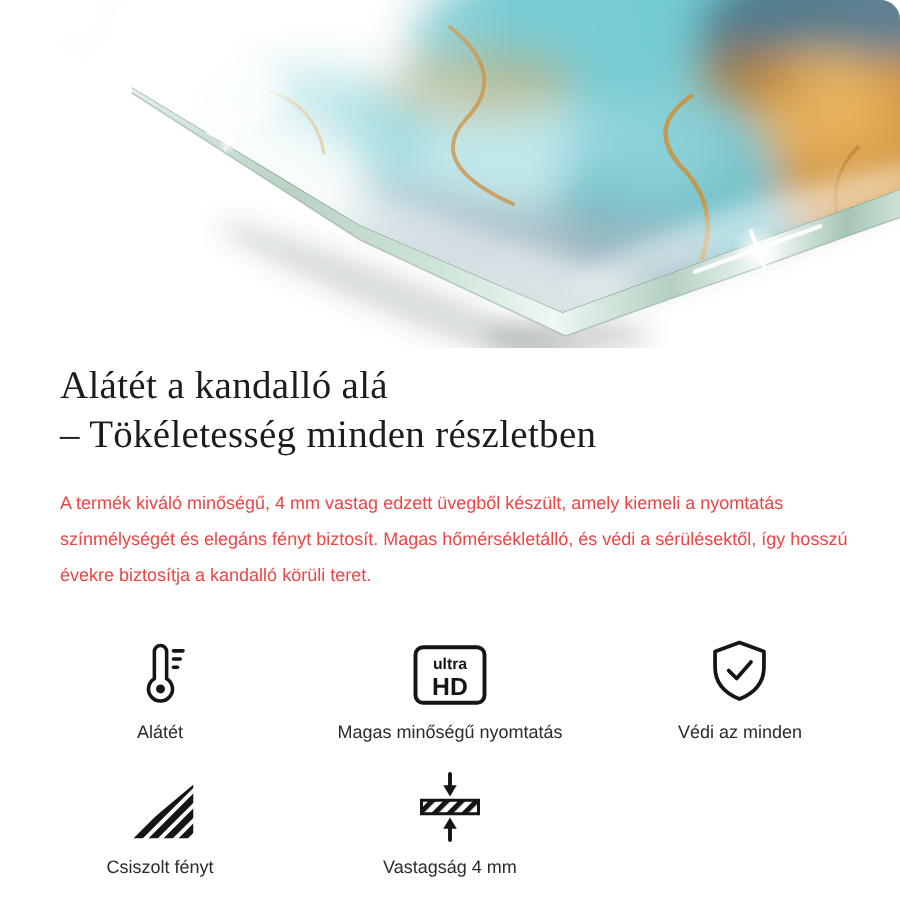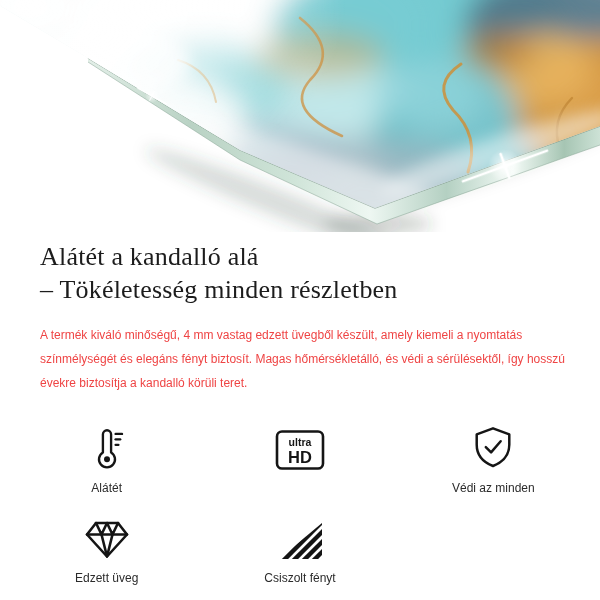--- a/index.html
+++ b/index.html
@@ -1,17 +1,17 @@
 <!DOCTYPE html>
 <html lang="hu"><head>
 <meta charset="utf-8">
 <style>
   html,body{margin:0;padding:0;background:#fff;}
   .page{position:relative;width:600px;height:600px;background:#fff;overflow:hidden;
-        font-family:"Liberation Sans",sans-serif;-webkit-font-smoothing:antialiased;}
+        font-family:"Liberation Sans",sans-serif;border-radius:13px;-webkit-font-smoothing:antialiased;}
   .hero{position:absolute;top:0;left:0;width:600px;height:232px;}
   .hero svg{display:block;}
   .title{margin:240px 30px 0 40px;font-family:"Liberation Serif","DejaVu Serif",serif;
          font-weight:400;color:#1c1c1c;font-size:26px;line-height:33px;letter-spacing:.2px;}
   .title span{display:block;}
   .desc{margin:17px 32px 0 40px;width:528px;color:#ef4444;font-size:12px;line-height:24px;}
   .features{display:grid;grid-template-columns:repeat(3,1fr);padding:0 10px;margin-top:25px;
             row-gap:15px;text-align:center;}
   .feature{display:flex;flex-direction:column;align-items:center;}
   .icon-box{height:52px;display:flex;align-items:flex-end;justify-content:center;}
@@ -138,45 +138,33 @@
     </div>
 
     <div class="feature">
       <div class="icon-box">
         <svg width="52" height="44" viewBox="0 0 52 44">
           <rect class="ic" x="3" y="3.5" width="46" height="37" rx="5" stroke-width="3"></rect>
           <text x="26" y="18" text-anchor="middle" font-family="Liberation Sans, sans-serif" font-size="10.5" font-weight="bold" fill="#151515">ultra</text>
           <text x="26" y="35" text-anchor="middle" font-family="Liberation Sans, sans-serif" font-size="16.5" font-weight="bold" fill="#151515">HD</text>
         </svg>
       </div>
+      <div class="feat-label">Magas minőségű nyomtatás</div>
     </div>
 
     <div class="feature">
       <div class="icon-box">
         <svg width="46" height="48" viewBox="0 0 48 50">
           <path class="ic" stroke-width="2.8" d="M24 4.5 L41 10.8 V21.5 C41 32.5 34 39.8 24 43.8 C14 39.8 7 32.5 7 21.5 V10.8 Z"></path>
           <path class="ic" stroke-width="3.2" d="M16.5 24 L22 29.5 L32 18"></path>
         </svg>
       </div>
       <div class="feat-label">Védi az minden</div>
     </div>
 
-    <div class="feature">
-      <div class="icon-box">
-        <svg width="48" height="44" viewBox="0 0 48 44">
-          <g class="ic" stroke-width="2.5">
-            <path d="M13 5 H35 L44 16.5 L24 38.5 L4 16.5 Z"></path>
-            <path d="M4 16.5 H44"></path>
-            <path d="M13 5 L18.5 16.5 L24 5 L29.5 16.5 L35 5"></path>
-            <path d="M18.5 16.5 L24 38.5 L29.5 16.5"></path>
-          </g>
-        </svg>
-      </div>
-      <div class="feat-label">Edzett üveg</div>
-    </div>
 
     <div class="feature">
       <div class="icon-box">
         <svg width="48" height="44" viewBox="0 0 48 44">
           <defs>
               <clipPath id="triClip">
                 <path d="M3 41 L46 41 L46 5 Z"></path>
               </clipPath>
             </defs>
           <g clip-path="url(#triClip)" stroke="#151515" stroke-width="4.4">
@@ -185,15 +173,33 @@
             <line x1="10" y1="50" x2="60" y2="0"></line>
             <line x1="20" y1="50" x2="70" y2="0"></line>
             <line x1="30" y1="50" x2="80" y2="0"></line>
             <line x1="40" y1="50" x2="90" y2="0"></line>
           </g>
         </svg>
       </div>
       <div class="feat-label">Csiszolt fényt</div>
     </div>
 
+    <div class="feature">
+      <div class="icon-box">
+        <svg width="48" height="48" viewBox="0 0 48 48">
+          <defs>
+            <pattern id="hatch" width="7" height="7" patternUnits="userSpaceOnUse" patternTransform="rotate(45)">
+              <rect width="7" height="7" fill="#ffffff"></rect>
+              <rect width="3.4" height="7" fill="#151515"></rect>
+            </pattern>
+          </defs>
+          <rect x="5" y="19.5" width="38" height="9" fill="url(#hatch)" stroke="#151515" stroke-width="2"></rect>
+          <line class="ic" x1="24" y1="2" x2="24" y2="10" stroke-width="2.6"></line>
+          <polygon points="24,17 19.5,9.5 28.5,9.5" fill="#151515"></polygon>
+          <line class="ic" x1="24" y1="46" x2="24" y2="38" stroke-width="2.6"></line>
+          <polygon points="24,31 19.5,38.5 28.5,38.5" fill="#151515"></polygon>
+        </svg>
+      </div>
+      <div class="feat-label">Vastagság 4 mm</div>
+    </div>
 
   </div>
 </div>
 
 </body></html>

